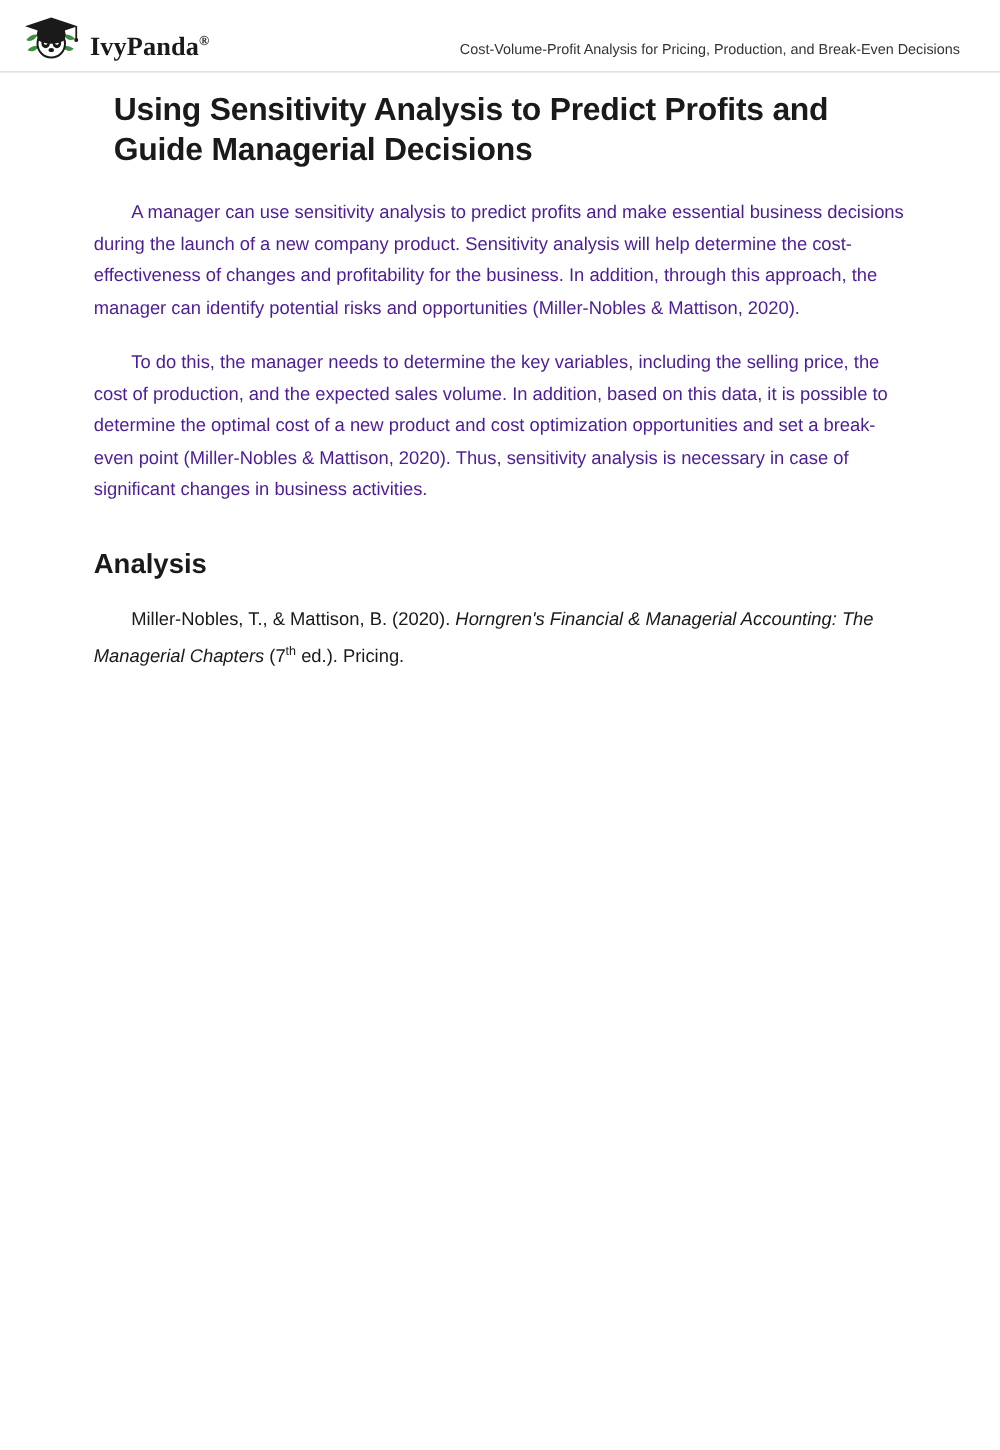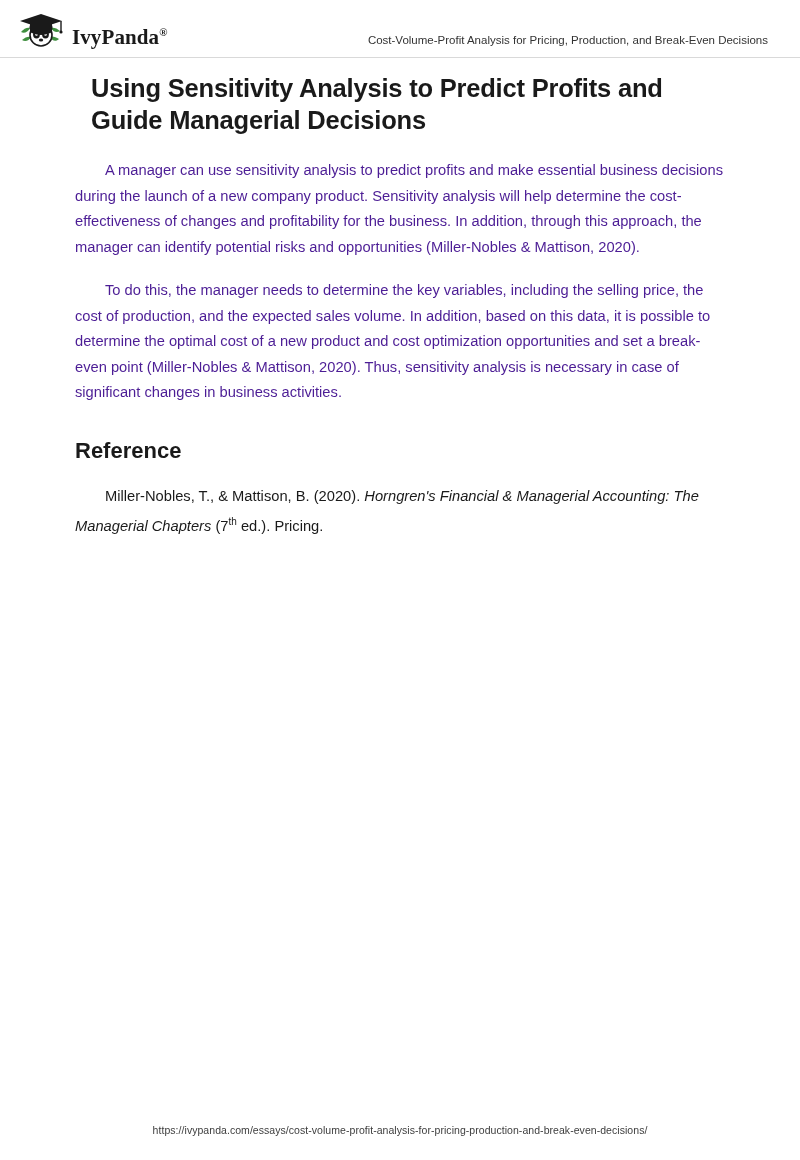--- a/index.html
+++ b/index.html
@@ -169,22 +169,19 @@
     </div>
     <div class="header-rule"></div>
   </div>
 
   <div class="content">
     <h1 class="doc-title">Using Sensitivity Analysis to Predict Profits and Guide Managerial Decisions</h1>
 
     <p class="para">A manager can use sensitivity analysis to predict profits and make essential business decisions during the launch of a new company product. Sensitivity analysis will help determine the cost-effectiveness of changes and profitability for the business. In addition, through this approach, the manager can identify potential risks and opportunities (Miller-Nobles &amp; Mattison, 2020).</p>
     <p class="para">To do this, the manager needs to determine the key variables, including the selling price, the cost of production, and the expected sales volume. In addition, based on this data, it is possible to determine the optimal cost of a new product and cost optimization opportunities and set a break-even point (Miller-Nobles &amp; Mattison, 2020). Thus, sensitivity analysis is necessary in case of significant changes in business activities.</p>
 
-    <h2 class="section-heading">Reference</h2>
+    <h2 class="section-heading">Analysis</h2>
 
     <p class="reference"><span>Miller-Nobles, T., &amp; Mattison, B. (2020). </span><span class="it">Horngren's Financial &amp; Managerial Accounting: The Managerial Chapters</span><span> (7</span><span class="sup">th</span><span> ed.). Pricing.</span></p>
   </div>
 
-  <div class="footer">
-    <a class="footer-url" href="#">https://ivypanda.com/essays/cost-volume-profit-analysis-for-pricing-production-and-break-even-decisions/</a>
-  </div>
 
 </div>
 
 </body></html>

